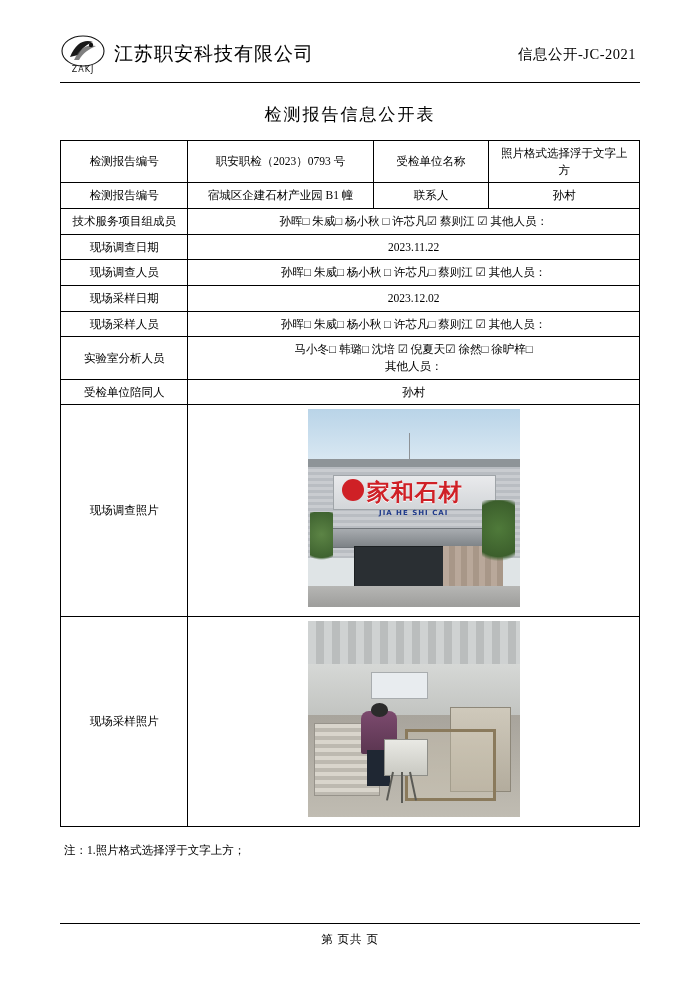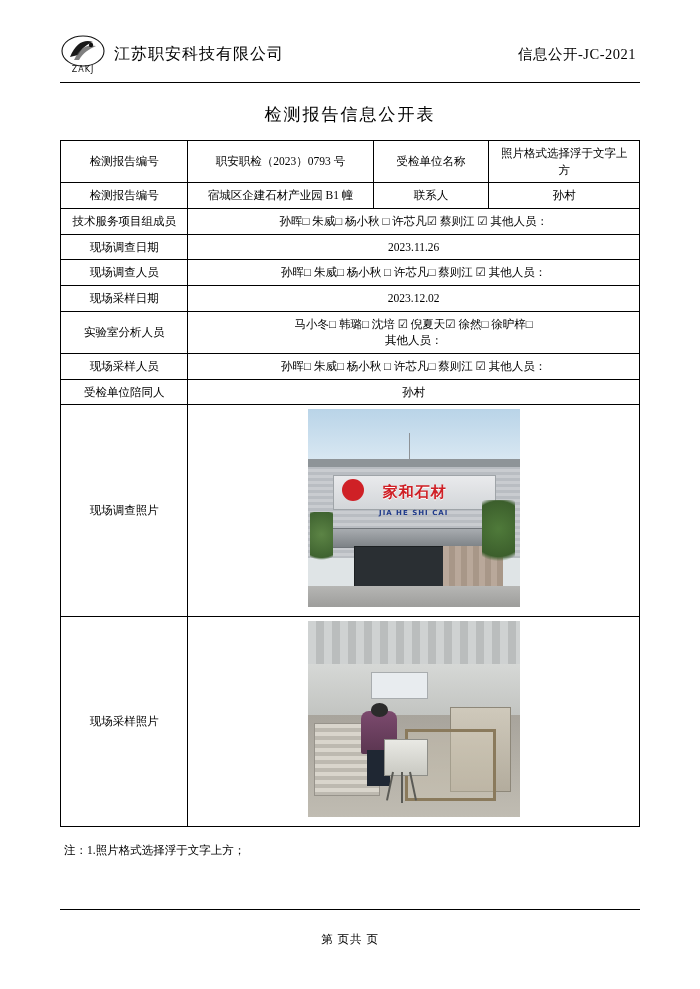--- a/index.html
+++ b/index.html
@@ -38,21 +38,21 @@
     gap: 8px;
   }
   .logo {
     width: 46px;
     height: 42px;
     position: relative;
     flex: none;
   }
   .logo svg { display: block; }
   .company-name {
-    font-size: 16px;
+    font-size: 19px;
     letter-spacing: 1px;
     font-family: Liberation Serif, serif;
   }
   .header-right {
     font-size: 14.5px;
     letter-spacing: 0.5px;
     padding-right: 4px;
   }
 
   
@@ -116,21 +116,21 @@
     position:absolute; left:0; top:25%; width:100%; height:4%;
     background:#8e9498;
   }
   .p1-signboard {
     position: absolute; left: 12%; top: 33%; width: 76%; height: 17%;
     background: linear-gradient(#e9eaec,#d3d6d9);
     border: 1px solid #9fa4a8;
     display:flex; align-items:center; justify-content:center;
   }
   .p1-sign-text {
-    color:#cf2026; font-weight:bold; font-size:15px; letter-spacing:1px;
+    color:#cf2026; font-weight:bold; font-size:23px; letter-spacing:1px;
     font-family:"DejaVu Sans", sans-serif;
     text-shadow: 0 1px 0 #fff;
   }
   .p1-sign-sub {
     position:absolute; left:12%; top:50%; width:76%; text-align:center;
     color:#1f3a8a; font-size:7px; letter-spacing:1px; font-weight:bold;
     font-family:"DejaVu Sans", sans-serif;
   }
   .p1-logo-circle{
     position:absolute; left:16%; top:35%; width:22px;height:22px;border-radius:50%;
@@ -240,21 +240,21 @@
     margin-top: 16px;
     font-size: 11.5px;
     padding-left: 4px;
   }
   .footer {
     position: absolute;
     left: 60px;
     right: 60px;
     bottom: 42px;
     border-top: 1.5px solid #000;
-    padding-top: 22px;
+    padding-top: 8px;
     text-align: center;
     font-size: 11.5px;
     letter-spacing: 1px;
   }
 </style>
 </head>
 <body>
 
 <div class="page">
 
@@ -295,40 +295,40 @@
         <td class="c">宿城区企建石材产业园 B1 幢</td>
         <td class="lbl">联系人</td>
         <td class="c">孙村</td>
       </tr>
       <tr>
         <td class="lbl">技术服务项目组成员</td>
         <td class="l checkline" colspan="3">孙晖□ 朱威□ 杨小秋 □ 许芯凡☑ 蔡则江 ☑ 其他人员：</td>
       </tr>
       <tr>
         <td class="lbl">现场调查日期</td>
-        <td class="c" colspan="3">2023.11.26</td>
+        <td class="c" colspan="3">2023.11.22</td>
       </tr>
       <tr>
         <td class="lbl">现场调查人员</td>
         <td class="l checkline" colspan="3">孙晖□ 朱威□ 杨小秋 □ 许芯凡□ 蔡则江 ☑ 其他人员：</td>
       </tr>
       <tr>
         <td class="lbl">现场采样日期</td>
         <td class="c" colspan="3">2023.12.02</td>
+      </tr>
+      <tr>
+        <td class="lbl">现场采样人员</td>
+        <td class="l checkline" colspan="3">孙晖□ 朱威□ 杨小秋 □ 许芯凡□ 蔡则江 ☑ 其他人员：</td>
       </tr>
       <tr>
         <td class="lbl">实验室分析人员</td>
         <td class="l" colspan="3">
           <div>马小冬□ 韩璐□  沈培 ☑ 倪夏天☑ 徐然□ 徐昈梓□</div>
           <div>其他人员：</div>
         </td>
-      </tr>
-      <tr>
-        <td class="lbl">现场采样人员</td>
-        <td class="l checkline" colspan="3">孙晖□ 朱威□ 杨小秋 □ 许芯凡□ 蔡则江 ☑ 其他人员：</td>
       </tr>
       <tr>
         <td class="lbl">受检单位陪同人</td>
         <td class="c" colspan="3">孙村</td>
       </tr>
 
       <tr>
         <td class="lbl">现场调查照片</td>
         <td class="photo-cell" colspan="3">
           <div class="photo photo1">

